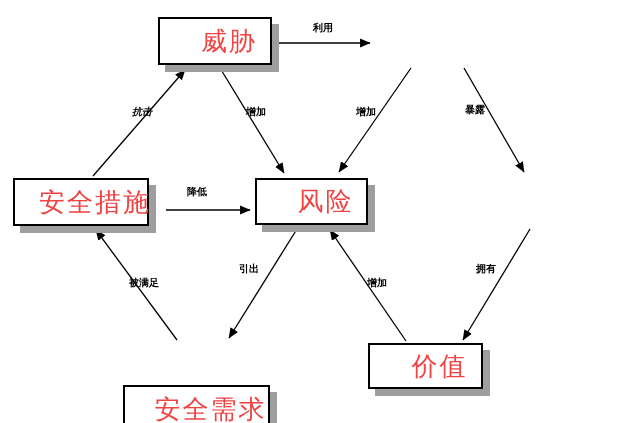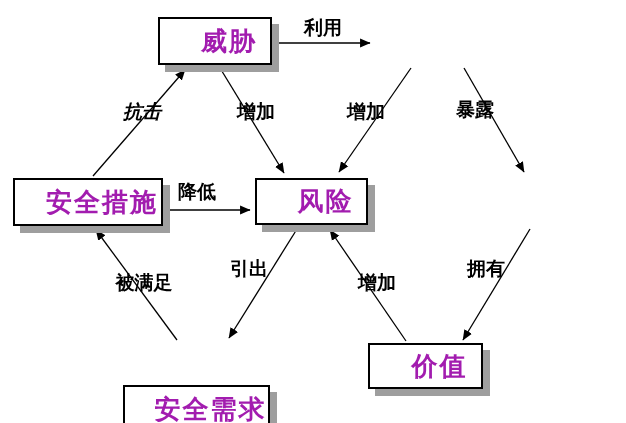--- a/index.html
+++ b/index.html
@@ -29,38 +29,38 @@
   .node {
     position: absolute;
     box-sizing: border-box;
     background: #ffffff;
     border: 2px solid #000000;
     box-shadow: 7px 7px 0 #9e9e9e;
     display: flex;
     align-items: center;
     justify-content: center;
     font-size: 26px;
-    font-weight: bold;
-    color: #a21caf;
+    font-weight: normal;
+    color: #ef4444;
     letter-spacing: 2px;
     white-space: nowrap;
     padding-left: 28px;
   }
   .elabel {
     position: absolute;
     transform: translate(-50%, -50%);
-    font-size: 19px;
+    font-size: 10px;
     font-weight: bold;
     color: #000000;
     white-space: nowrap;
   }
   
   .n-threat   { left: 158px; top: 17px;  width: 114px; height: 48px; }
   .n-vuln     { left: 375px; top: 17px;  width: 115px; height: 48px; }
-  .n-measures { left: 13px;  top: 178px; width: 150px; height: 48px; }
+  .n-measures { left: 13px;  top: 178px; width: 136px; height: 48px; }
   .n-risk     { left: 255px; top: 178px; width: 113px; height: 47px; }
   .n-assets   { left: 467px; top: 178px; width: 143px; height: 47px; }
   .n-require  { left: 123px; top: 343px; width: 147px; height: 49px; margin-top: 42px; }
   .n-value    { left: 368px; top: 343px; width: 115px; height: 46px; }
   
   .l-exploit      { left: 323px; top: 28px;  }
   .l-resist       { left: 142px; top: 112px; font-style: italic; }
   .l-inc-threat   { left: 256px; top: 112px; }
   .l-inc-vuln     { left: 366px; top: 112px; }
   .l-expose       { left: 475px; top: 110px; }

